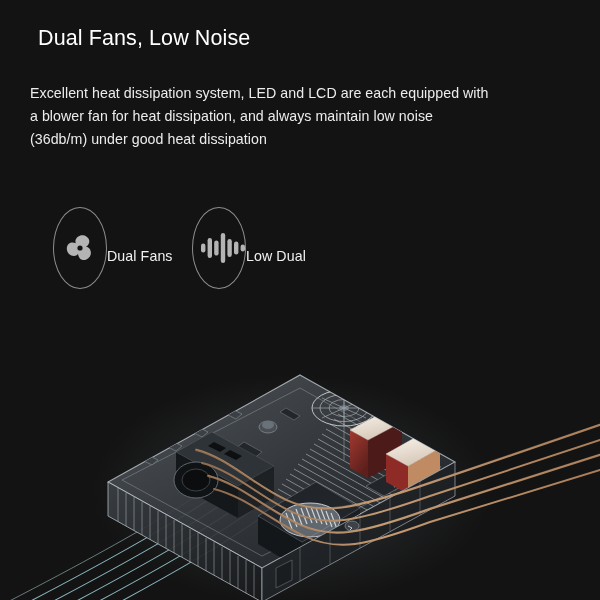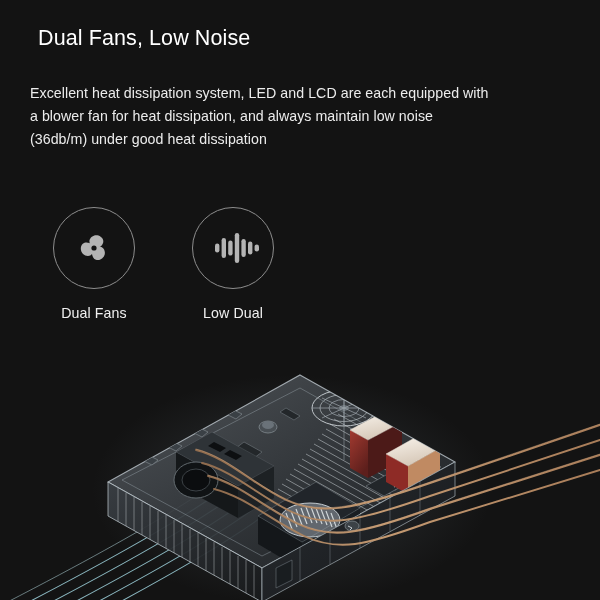--- a/index.html
+++ b/index.html
@@ -53,21 +53,21 @@
   .features {
     position: absolute;
     left: 53px;
     top: 207px;
     display: flex;
     gap: 57px;
   }
   .feature {
     width: 82px;
     display: flex;
-    flex-direction: column;
+    flex-direction: row;
     align-items: center;
   }
   .feature-ring {
     width: 82px;
     height: 82px;
     border-radius: 50%;
     border: 1px solid #8d8d8d;
     box-sizing: border-box;
     display: flex;
     align-items: center;

